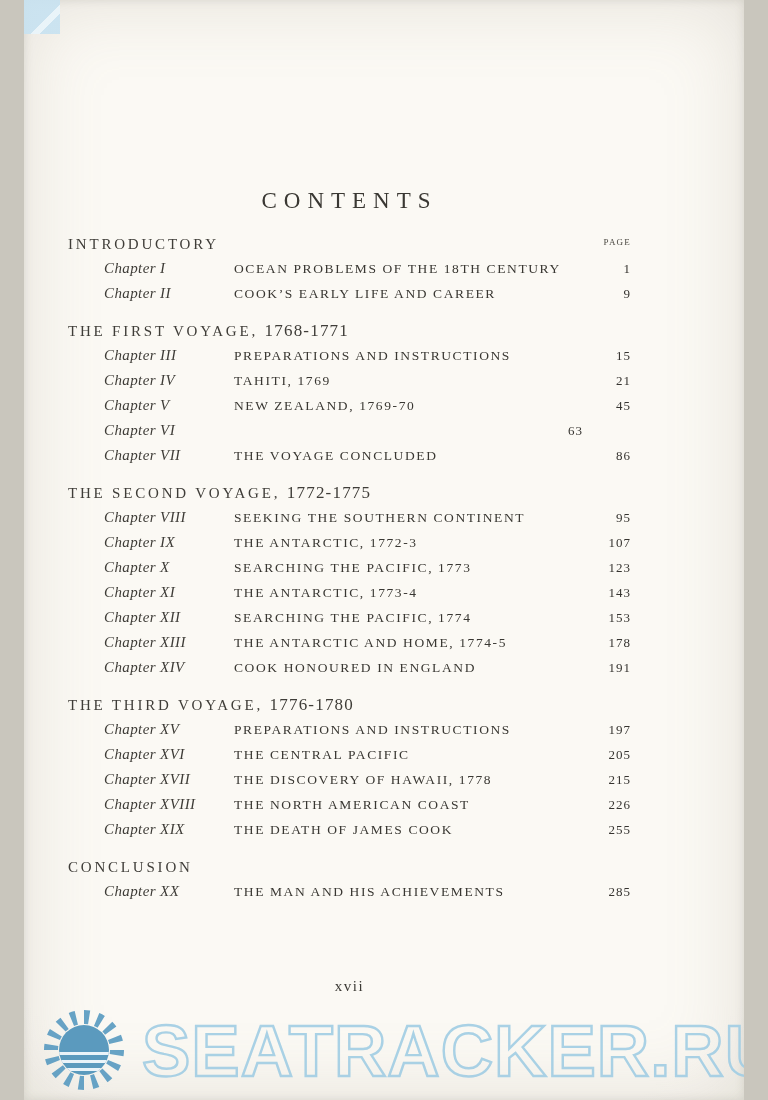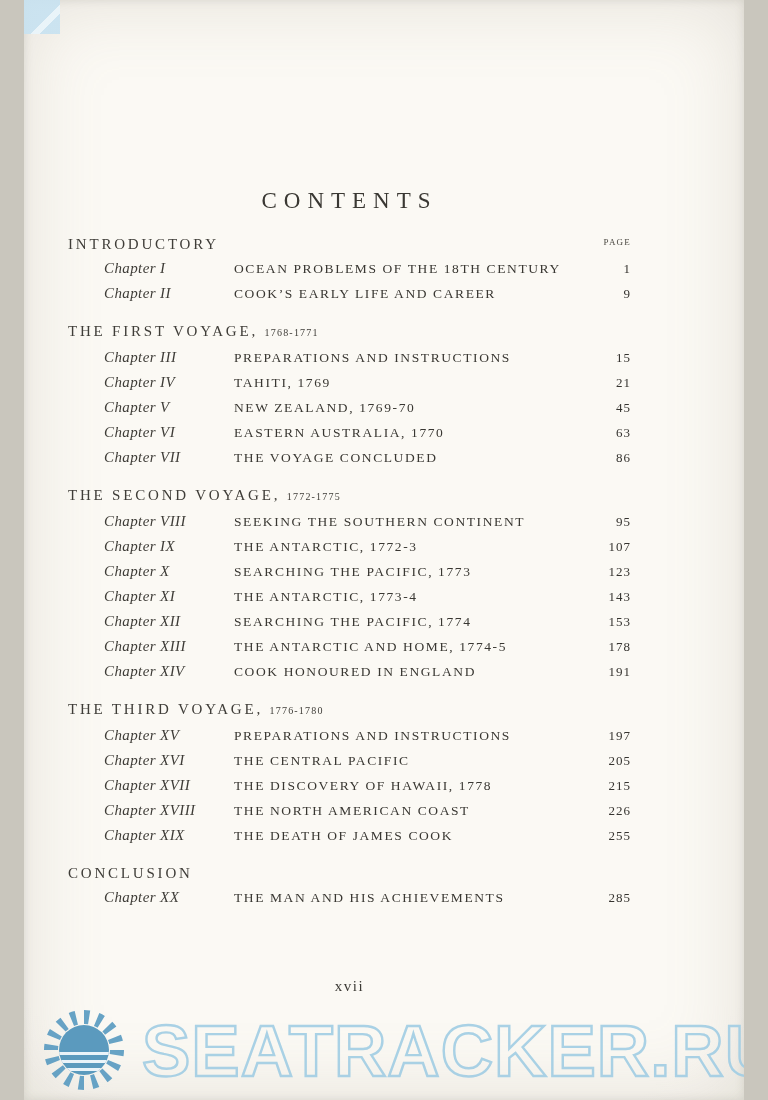--- a/index.html
+++ b/index.html
@@ -29,21 +29,21 @@
     letter-spacing:7px;
     color:#3a3833;
   }
   section + section{margin-top:13px;}
   .sec-head-row{display:flex;justify-content:space-between;align-items:baseline;text-align:center;}
   .sec-head{
     margin:0;line-height:24px;
     font-size:15px;font-weight:400;
     letter-spacing:2.8px;color:#3f3d38;
   }
-  .sec-head .dates{font-size:10px;letter-spacing:1.2px;}
+  .sec-head .dates{font-size:17px;letter-spacing:1.2px;}
   .page-col-label{
     font-size:9px;letter-spacing:1.2px;color:#4a4841;
     transform:translateY(-4px);
   }
   .row{
     display:grid;
     grid-template-columns:130px 1fr 48px;
     align-items:baseline;
     padding-left:36px;
     line-height:25px;
@@ -108,21 +108,20 @@
         <span class="title">TAHITI, 1769</span>
         <span class="pg">21</span>
       </div>
       <div class="row">
         <span class="chap">Chapter V</span>
         <span class="title">NEW ZEALAND, 1769-70</span>
         <span class="pg">45</span>
       </div>
       <div class="row">
         <span class="chap">Chapter VI</span>
-        <span class="title">EASTERN AUSTRALIA, 1770</span>
         <span class="pg">63</span>
       </div>
       <div class="row">
         <span class="chap">Chapter VII</span>
         <span class="title">THE VOYAGE CONCLUDED</span>
         <span class="pg">86</span>
       </div>
     </section>
 
     <section>

